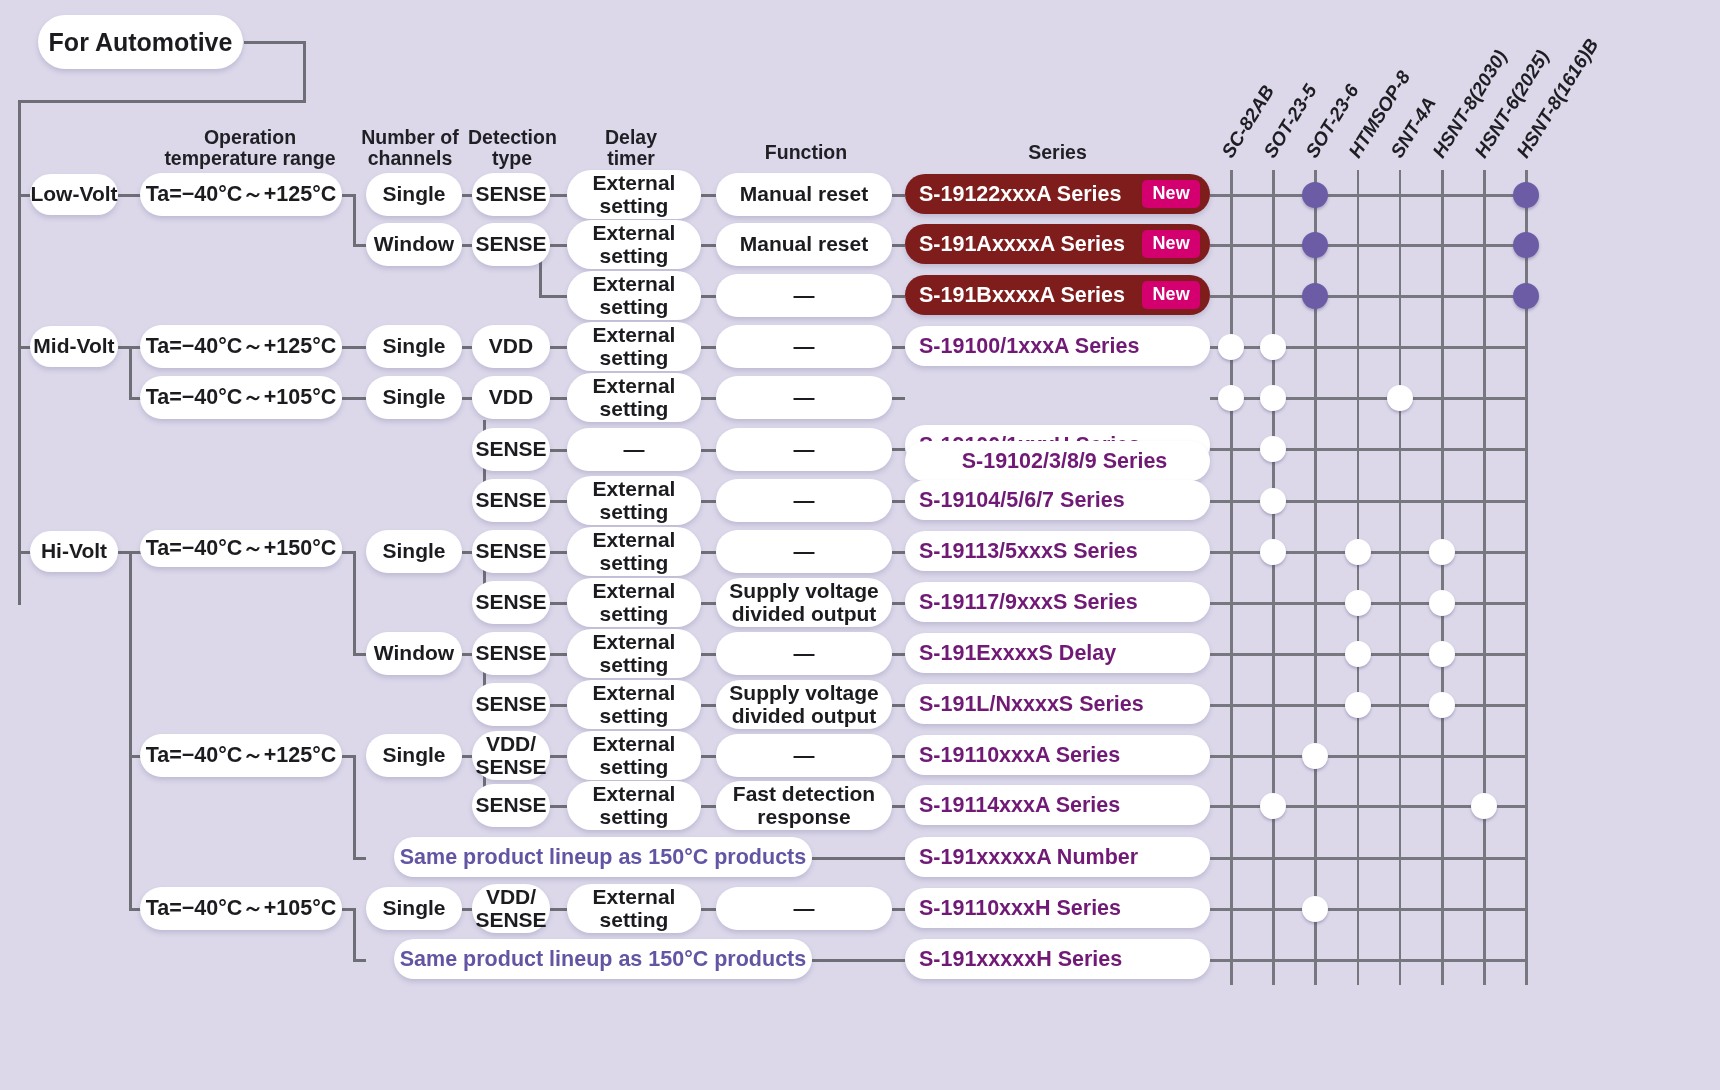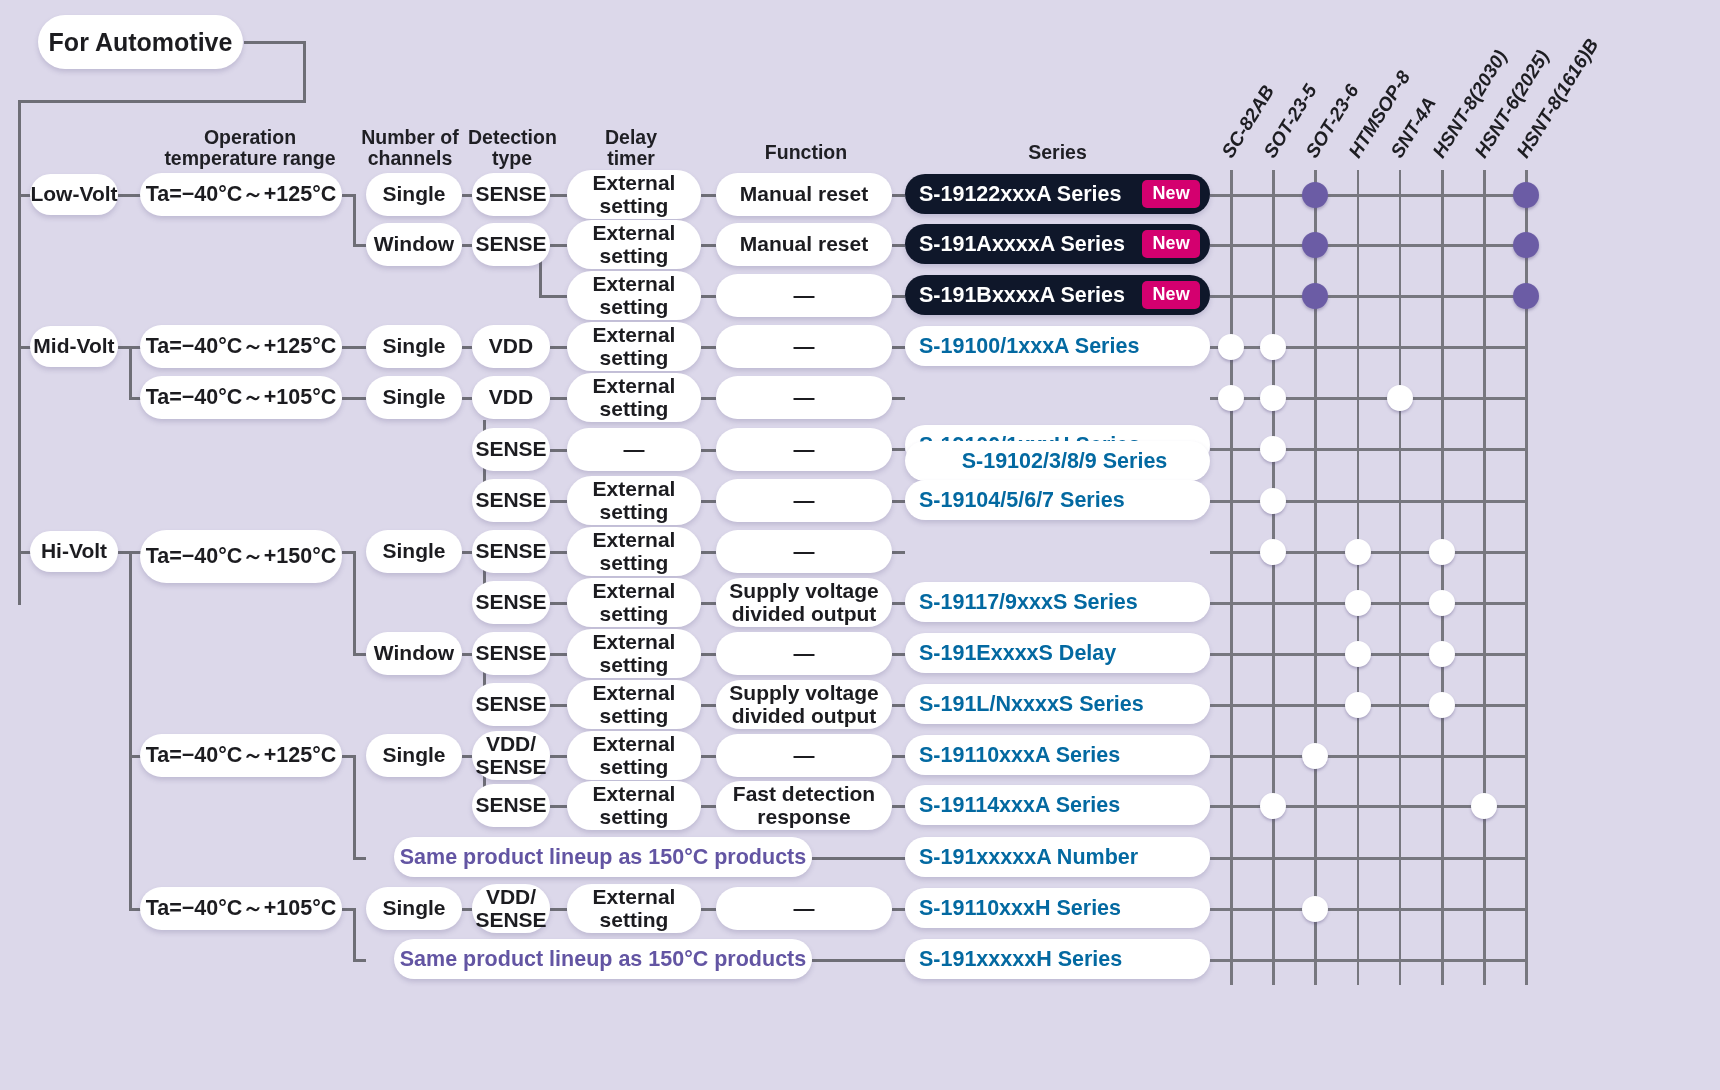--- a/index.html
+++ b/index.html
@@ -60,26 +60,26 @@
     position:absolute;
     left:905px;
     width:305px;
     height:40px;
     border-radius:999px;
     display:flex;
     align-items:center;
     padding-left:14px;
     font-size:21.5px;
     font-weight:bold;
-    color:#0369a1;
+    color:#701a75;
     background:#ffffff;
     box-shadow:0 3px 5px rgba(90,80,130,.22);
     z-index:8;
   }
-  .series.hl{ background:#0f172a; color:#ffffff; }
+  .series.hl{ background:#7f1d1d; color:#ffffff; }
   .newbadge{
     position:absolute;
     right:10px; top:50%;
     transform:translateY(-50%);
     background:#d4006f;
     color:#fff;
     font-size:18px;
     font-weight:bold;
     border-radius:5px;
     padding:3px 10px 4px;
@@ -150,21 +150,21 @@
     <div class="colhdr" style="left: 572px; top: 127px; width: 118px;">Delay
 timer</div>
     <div class="colhdr" style="left: 716px; top: 142px; width: 180px;">Function</div>
     <div class="colhdr" style="left: 905px; top: 142px; width: 305px;">Series</div>
     <div class="pill" style="left: 30px; top: 174px; width: 88px; height: 41px; font-size: 21px;">Low-Volt</div>
     <div class="pill" style="left: 30px; top: 326px; width: 88px; height: 41px; font-size: 21px;">Mid-Volt</div>
     <div class="pill" style="left: 30px; top: 531px; width: 88px; height: 41px; font-size: 21px;">Hi-Volt</div>
     <div class="pill" style="left: 140px; top: 173px; width: 202px; height: 43px; font-size: 21.5px;">Ta=−40°C～+125°C</div>
     <div class="pill" style="left: 140px; top: 325px; width: 202px; height: 43px; font-size: 21.5px;">Ta=−40°C～+125°C</div>
     <div class="pill" style="left: 140px; top: 376px; width: 202px; height: 43px; font-size: 21.5px;">Ta=−40°C～+105°C</div>
-    <div class="pill" style="left: 140px; top: 530px; width: 202px; height: 53px; font-size: 21.5px;">Ta=−40°C～+150°C</div>
+    <div class="pill" style="left: 140px; top: 530px; width: 202px; height: 37px; font-size: 21.5px;">Ta=−40°C～+150°C</div>
     <div class="pill" style="left: 140px; top: 734px; width: 202px; height: 43px; font-size: 21.5px;">Ta=−40°C～+125°C</div>
     <div class="pill" style="left: 140px; top: 887px; width: 202px; height: 43px; font-size: 21.5px;">Ta=−40°C～+105°C</div>
     <div class="ln h" style="left: 118px; top: 194px; width: 24px; height: 3px;"></div>
     <div class="ln h" style="left: 118px; top: 346px; width: 24px; height: 3px;"></div>
     <div class="ln v" style="left: 129px; top: 346px; width: 3px; height: 52px;"></div>
     <div class="ln h" style="left: 129px; top: 397px; width: 14px; height: 3px;"></div>
     <div class="ln h" style="left: 118px; top: 551px; width: 24px; height: 3px;"></div>
     <div class="ln v" style="left: 129px; top: 551px; width: 3px; height: 358px;"></div>
     <div class="ln h" style="left: 129px; top: 755px; width: 14px; height: 3px;"></div>
     <div class="ln h" style="left: 129px; top: 908px; width: 14px; height: 3px;"></div>
@@ -322,20 +322,23 @@
     </div>
     <div class="ln h" style="left: 892px; top: 397px; width: 13px; height: 3px;"></div>
     <div class="series" style="top: 441px; justify-content: center;">
       <span>S-19102/3/8/9 Series</span>
     </div>
     <div class="ln h" style="left: 892px; top: 448px; width: 13px; height: 3px;"></div>
     <div class="series" style="top: 480px;">
       <span>S-19104/5/6/7 Series</span>
     </div>
     <div class="ln h" style="left: 892px; top: 500px; width: 13px; height: 3px;"></div>
+    <div class="series" style="top: 531px;">
+      <span>S-19113/5xxxS Series</span>
+    </div>
     <div class="ln h" style="left: 892px; top: 551px; width: 13px; height: 3px;"></div>
     <div class="series" style="top: 582px;">
       <span>S-19117/9xxxS Series</span>
     </div>
     <div class="ln h" style="left: 892px; top: 602px; width: 13px; height: 3px;"></div>
     <div class="series" style="top: 633px;">
       <span>S-191ExxxxS Delay</span>
     </div>
     <div class="ln h" style="left: 892px; top: 653px; width: 13px; height: 3px;"></div>
     <div class="series" style="top: 684px;">

